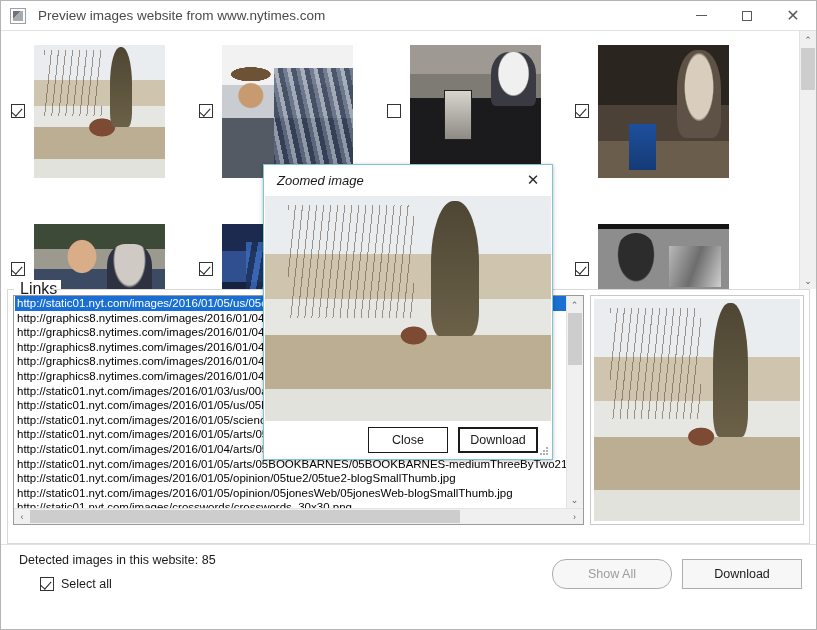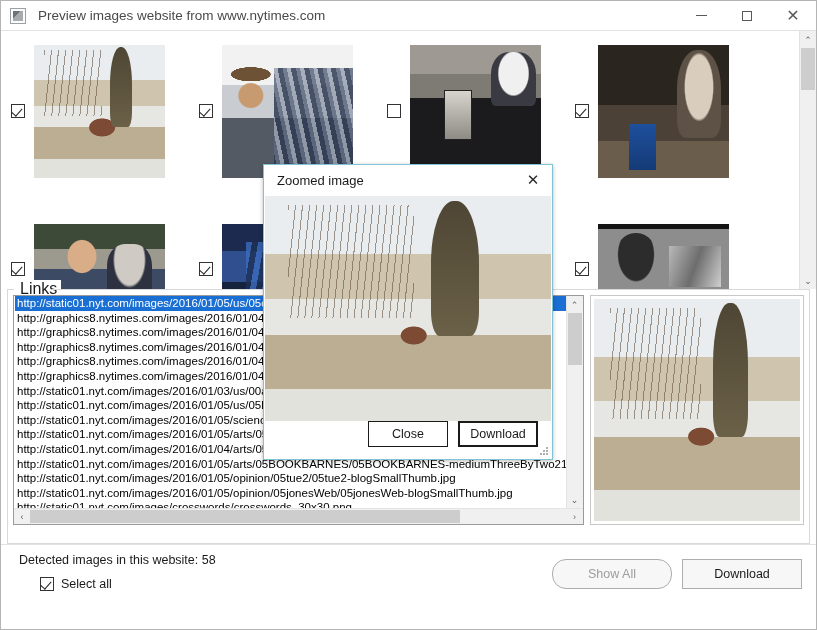--- a/index.html
+++ b/index.html
@@ -335,33 +335,33 @@
     border: 1px solid #7fc4d4;
     box-shadow: 0 1px 4px rgba(0,0,0,.28);
     display: flex; flex-direction: column;
     z-index: 50;
   }
   #zoom-titlebar {
     height: 31px; min-height: 31px;
     display: flex; align-items: center; position: relative;
     background: #fff;
   }
-  #zoom-title { margin-left: 13px; font-size: 13px; color: #1a1a1a; }
+  #zoom-title { margin-left: 13px; font-size: 13px; color: #1a1a1a; font-style: italic; }
   #zoom-close {
     position: absolute; right: 6px; top: 3px;
     width: 26px; height: 24px;
     display: flex; align-items: center; justify-content: center;
     font-size: 15px; color: #2a2a2a; cursor: pointer; font-weight: 300;
   }
   #zoom-image {
     height: 225px; min-height: 225px;
     margin: 0 1px;
   }
   #zoom-footer {
-    flex: 1; display: flex; justify-content: flex-end;
+    flex: 1; display: flex; align-items: center; justify-content: flex-end;
     padding-right: 14px; gap: 10px; position: relative;
   }
   .dlg-btn {
     width: 80px; height: 26px;
     border: 1px solid #1a1a1a; background: #fff;
     font-size: 12.5px; color: #1a1a1a;
     display: flex; align-items: center; justify-content: center;
     cursor: pointer;
   }
   .dlg-btn.default { border-width: 2px; }
@@ -489,21 +489,21 @@
       </div>
 
       <div id="preview-pane">
         <div id="preview-img" class="ph-snowhouse"></div>
       </div>
 
     </div>
   </div>
 
   <div id="status-bar">
-    <div id="detected-text">Detected images in this website: 58</div>
+    <div id="detected-text">Detected images in this website: 85</div>
     <div id="select-all-row">
       <span id="select-all-box" class="checked"></span>
       <span id="select-all-label">Select all</span>
     </div>
     <div id="bottom-buttons">
       <div class="big-btn disabled">Show All</div>
       <div class="big-btn">Download</div>
     </div>
   </div>
 

